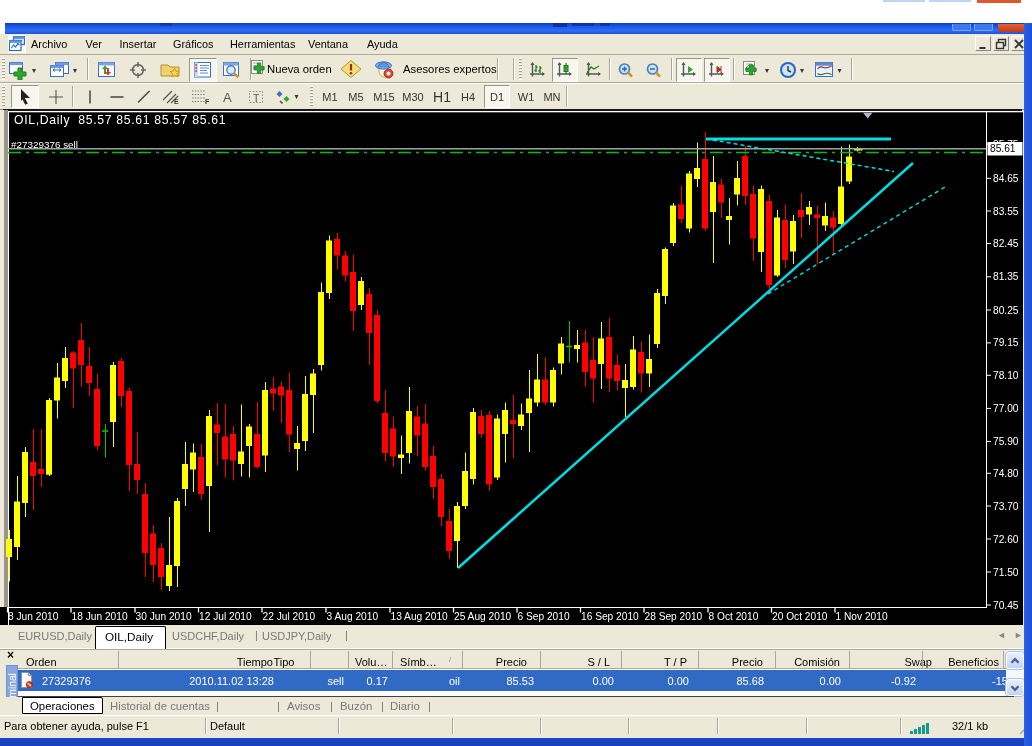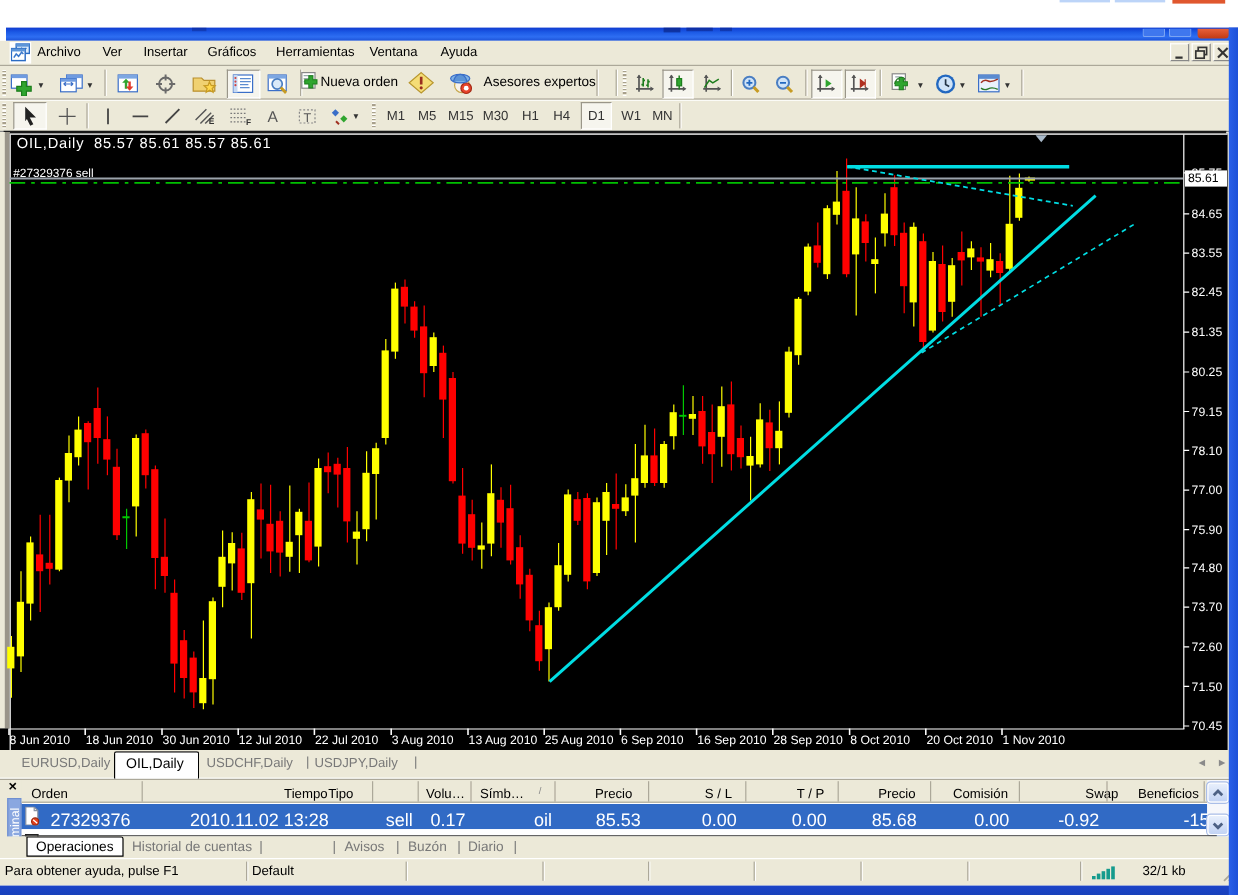--- a/index.html
+++ b/index.html
@@ -6,21 +6,21 @@
 .beige{background:#ece9d8}
 .tbtn{position:absolute;display:flex;align-items:center;justify-content:center;white-space:nowrap}
 svg text{font-family:"Liberation Sans", sans-serif}
 .tbtn.pressed{background:#f6f5ee;border:1px solid;border-color:#9a9689 #fff #fff #9a9689}
 .dd{font-size:8px;color:#333;margin-left:2px}
 .grip{position:absolute;width:3px;background-image:repeating-linear-gradient(#fff 0 1px,#a8a08c 1px 2px,transparent 2px 3px)}
 .vsep{position:absolute;width:2px;border-left:1px solid #aca899;border-right:1px solid #fff}
 .menutext{position:absolute;font-size:10.9px;color:#000}
 .tabgray{position:absolute;font-size:11px;color:#787878}
 .hdrtxt{position:absolute;font-size:11px;color:#000;top:656px}
-.rowtxt{position:absolute;font-size:15px;color:#fff;top:675px}
+.rowtxt{position:absolute;font-size:11px;color:#fff;top:675px}
 .statxt{position:absolute;font-size:11px;color:#000;top:720px}
 .stasep{position:absolute;top:718px;height:16px;width:2px;border-left:1px solid #aca899;border-right:1px solid #fff}
 .colsep{position:absolute;top:651px;height:17px;width:1px;background:#aca899}
 </style></head><body>
 <div class="abs" style="left:0;top:0;width:1032px;height:23px;background:#fff"></div>
 <div class="abs" style="left:883px;top:0;width:42px;height:2px;background:#bcd4f8"></div>
 <div class="abs" style="left:929px;top:0;width:42px;height:2px;background:#bcd4f8"></div>
 <div class="abs" style="left:977px;top:0;width:44px;height:3px;background:#e0572e"></div>
 <div class="abs" style="left:5px;top:23px;width:1027px;height:11px;background:linear-gradient(#0f3bd0,#1c5ae6 35%,#2e6ef2 70%,#1c52d8)"></div>
 <div class="abs" style="left:0;top:23px;width:5px;height:11px;background:#fff"></div>
@@ -299,21 +299,21 @@
 <div class="tbtn" style="left:343px;top:86px;width:26px;height:21px">
     <span style="font-size:11px;color:#333">M5</span>
   </div>
 <div class="tbtn" style="left:369px;top:86px;width:30px;height:21px">
     <span style="font-size:11px;color:#333">M15</span>
   </div>
 <div class="tbtn" style="left:398px;top:86px;width:30px;height:21px">
     <span style="font-size:11px;color:#333">M30</span>
   </div>
 <div class="tbtn" style="left:429px;top:86px;width:26px;height:21px">
-    <span style="font-size:11px;color:#333">H1</span>
+    <span style="font-size:14px;color:#333">H1</span>
   </div>
 <div class="tbtn" style="left:455px;top:86px;width:26px;height:21px">
     <span style="font-size:11px;color:#333">H4</span>
   </div>
 <div class="tbtn pressed" style="left:484px;top:85px;width:26px;height:23px">
     <span style="font-size:11px;color:#333">D1</span>
   </div>
 <div class="tbtn" style="left:513px;top:86px;width:26px;height:21px">
     <span style="font-size:11px;color:#333">W1</span>
   </div>

